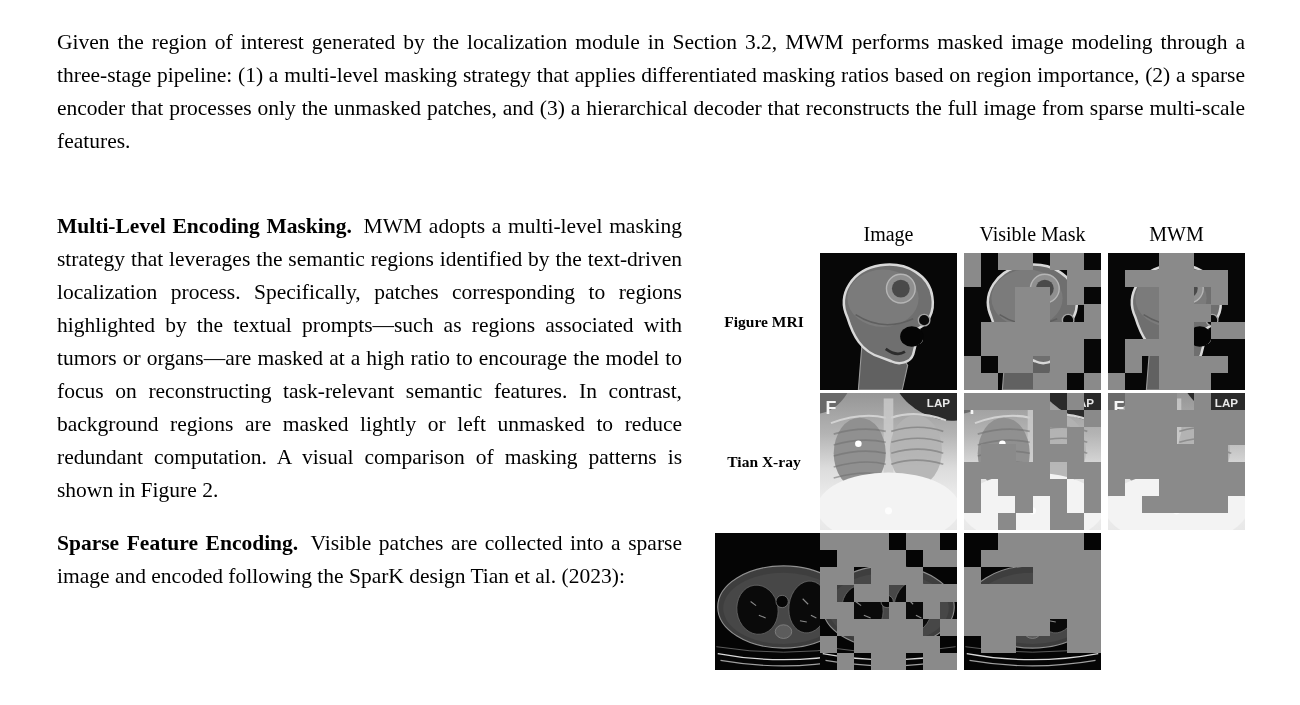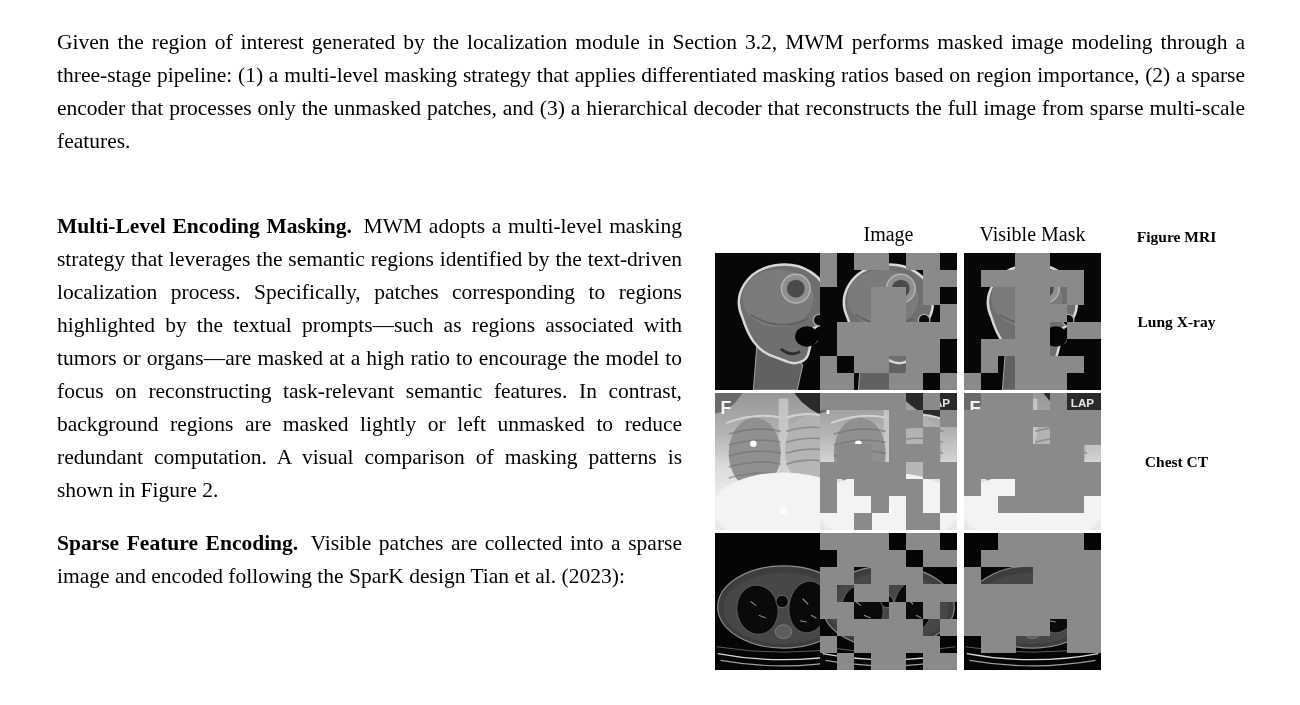--- a/index.html
+++ b/index.html
@@ -36,20 +36,21 @@
     <span class="lead">Sparse Feature Encoding.</span>
     <span>Visible patches are collected into a sparse image and encoded following the SparK design Tian et al. (2023):</span>
   </p>
 </div>
 
 <div class="figure">
   <div class="fig-grid">
       <div class="fig-corner"></div>
       <div class="fig-header">Image</div>
       <div class="fig-header">Visible Mask</div>
+      <div class="fig-header">MWM</div>
       <div class="fig-rowlabel">Figure MRI</div>
       <div class="fig-cell">
         <svg viewBox="0 0 100 100" preserveAspectRatio="none">
    <rect width="100" height="100" fill="#070707"></rect>
    <path d="M28,100 L31,62 L56,70 L64,82 L60,100 Z" fill="#616161" stroke="#9b9b9b" stroke-width="0.8"></path>
    <path d="M20,47 C12,30 24,12 44,9 C64,6 80,17 82,32 C84,44 78,52 72,55 L74,62 C75,65 72,66 70,66 L68,74 C66,80 58,82 52,79 L44,76 C30,72 24,60 20,47 Z" fill="#6f6f6f" stroke="#d8d8d8" stroke-width="1.8"></path>
    <ellipse cx="46" cy="33" rx="26" ry="21" fill="#7b7b7b"></ellipse>
    <path d="M26,45 Q46,58 68,48" stroke="#5f5f5f" fill="none" stroke-width="1.2"></path>
    <circle cx="59" cy="26" r="10.5" fill="#8f8f8f" stroke="#b5b5b5" stroke-width="1"></circle>
    <circle cx="59" cy="26" r="6.5" fill="#4a4a4a"></circle>
@@ -147,21 +148,21 @@
         <div class="patch" style="left: 12.5%; top: 75%; background: rgb(138, 138, 138);"></div>
         <div class="patch" style="left: 37.5%; top: 75%; background: rgb(138, 138, 138);"></div>
         <div class="patch" style="left: 50%; top: 75%; background: rgb(138, 138, 138);"></div>
         <div class="patch" style="left: 62.5%; top: 75%; background: rgb(138, 138, 138);"></div>
         <div class="patch" style="left: 75%; top: 75%; background: rgb(138, 138, 138);"></div>
         <div class="patch" style="left: 0%; top: 87.5%; background: rgb(138, 138, 138);"></div>
         <div class="patch" style="left: 37.5%; top: 87.5%; background: rgb(138, 138, 138);"></div>
         <div class="patch" style="left: 50%; top: 87.5%; background: rgb(138, 138, 138);"></div>
         <div class="patch" style="left: 62.5%; top: 87.5%; background: rgb(138, 138, 138);"></div>
       </div>
-      <div class="fig-rowlabel">Lung X-ray</div>
+      <div class="fig-rowlabel">Tian X-ray</div>
       <div class="fig-cell">
         <svg viewBox="0 0 100 100" preserveAspectRatio="none">
    <defs>
             <linearGradient id="gx" x1="0" y1="0" x2="0" y2="1">
      <stop offset="0" stop-color="#969696"></stop>
               <stop offset="0.3" stop-color="#b4b4b4"></stop>
      <stop offset="0.55" stop-color="#dcdcdc"></stop>
               <stop offset="0.8" stop-color="#efefef"></stop>
      <stop offset="1" stop-color="#e8e8e8"></stop>
             </linearGradient>
@@ -307,21 +308,20 @@
         <div class="patch" style="left: 50%; top: 62.5%; background: rgb(138, 138, 138);"></div>
         <div class="patch" style="left: 62.5%; top: 62.5%; background: rgb(138, 138, 138);"></div>
         <div class="patch" style="left: 75%; top: 62.5%; background: rgb(138, 138, 138);"></div>
         <div class="patch" style="left: 87.5%; top: 62.5%; background: rgb(138, 138, 138);"></div>
         <div class="patch" style="left: 25%; top: 75%; background: rgb(138, 138, 138);"></div>
         <div class="patch" style="left: 37.5%; top: 75%; background: rgb(138, 138, 138);"></div>
         <div class="patch" style="left: 50%; top: 75%; background: rgb(138, 138, 138);"></div>
         <div class="patch" style="left: 62.5%; top: 75%; background: rgb(138, 138, 138);"></div>
         <div class="patch" style="left: 75%; top: 75%; background: rgb(138, 138, 138);"></div>
       </div>
-      <div class="fig-rowlabel">Chest CT</div>
       <div class="fig-cell">
         <svg viewBox="0 0 100 100" preserveAspectRatio="none">
    <rect width="100" height="100" fill="#050505"></rect>
    <ellipse cx="50" cy="54" rx="48" ry="30" fill="#3e3e3e" stroke="#909090" stroke-width="0.8"></ellipse>
    <ellipse cx="50" cy="55" rx="44" ry="26" fill="#474747"></ellipse>
    <ellipse cx="31" cy="56" rx="15" ry="18" fill="#0a0a0a" stroke="#6f6f6f" stroke-width="0.5" transform="rotate(-8 31 56)"></ellipse>
    <ellipse cx="68" cy="54" rx="14" ry="19" fill="#0a0a0a" stroke="#6f6f6f" stroke-width="0.5" transform="rotate(8 68 54)"></ellipse>
    <circle cx="49" cy="50" r="4.5" fill="#060606" stroke="#777777" stroke-width="0.6"></circle>
    <path d="M26,50 l4,3 M32,60 l5,2 M64,48 l4,4 M70,60 l4,2 M62,64 l5,1" stroke="#8a8a8a" stroke-width="0.8"></path>
    <ellipse cx="50" cy="72" rx="6" ry="5" fill="#5c5c5c" stroke="#8f8f8f" stroke-width="0.5"></ellipse>

